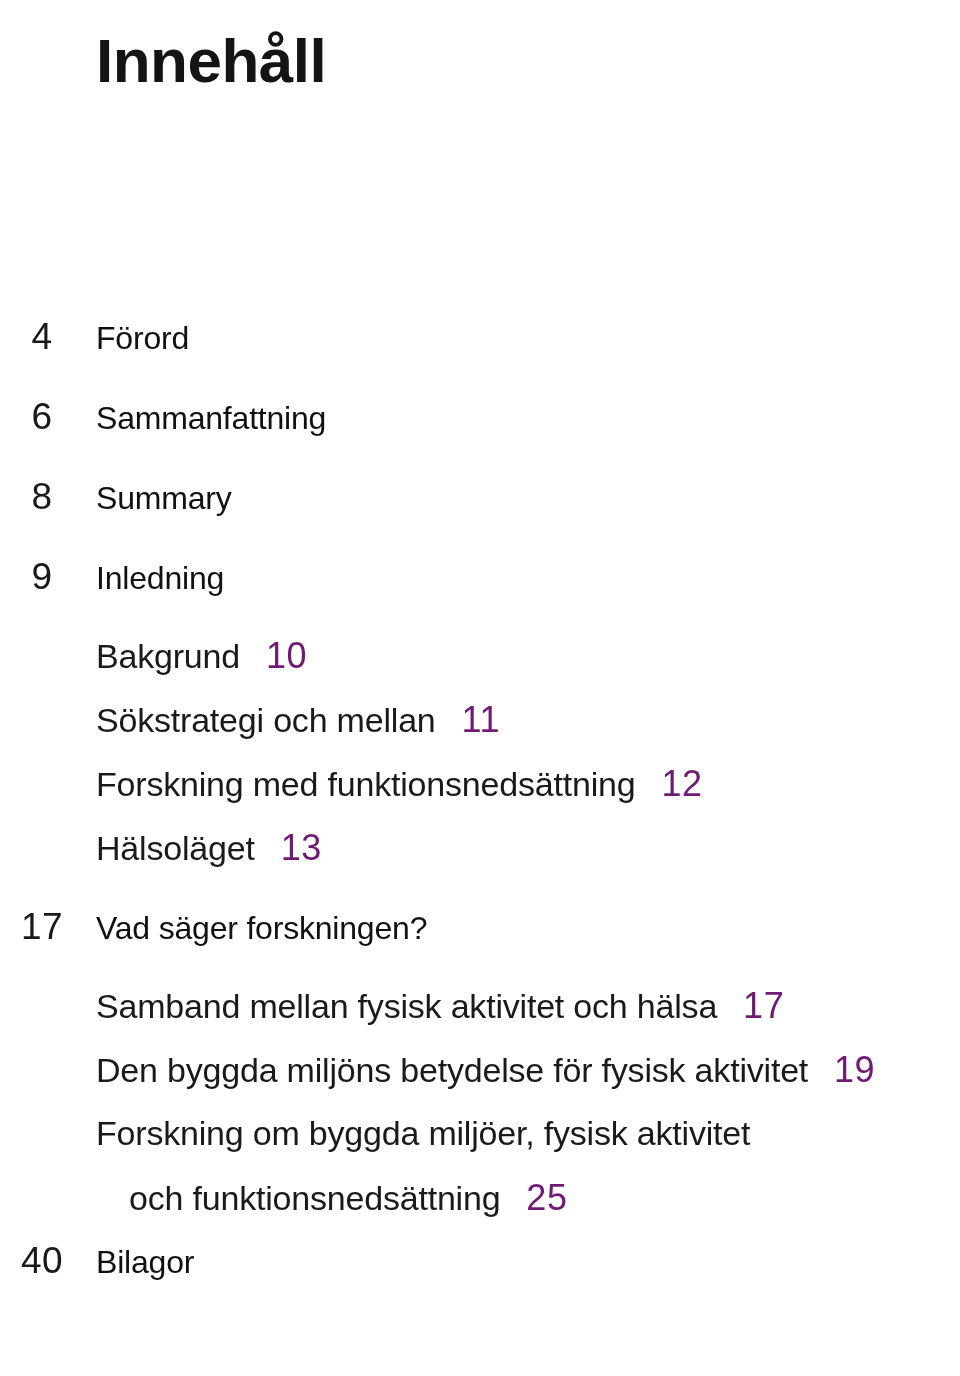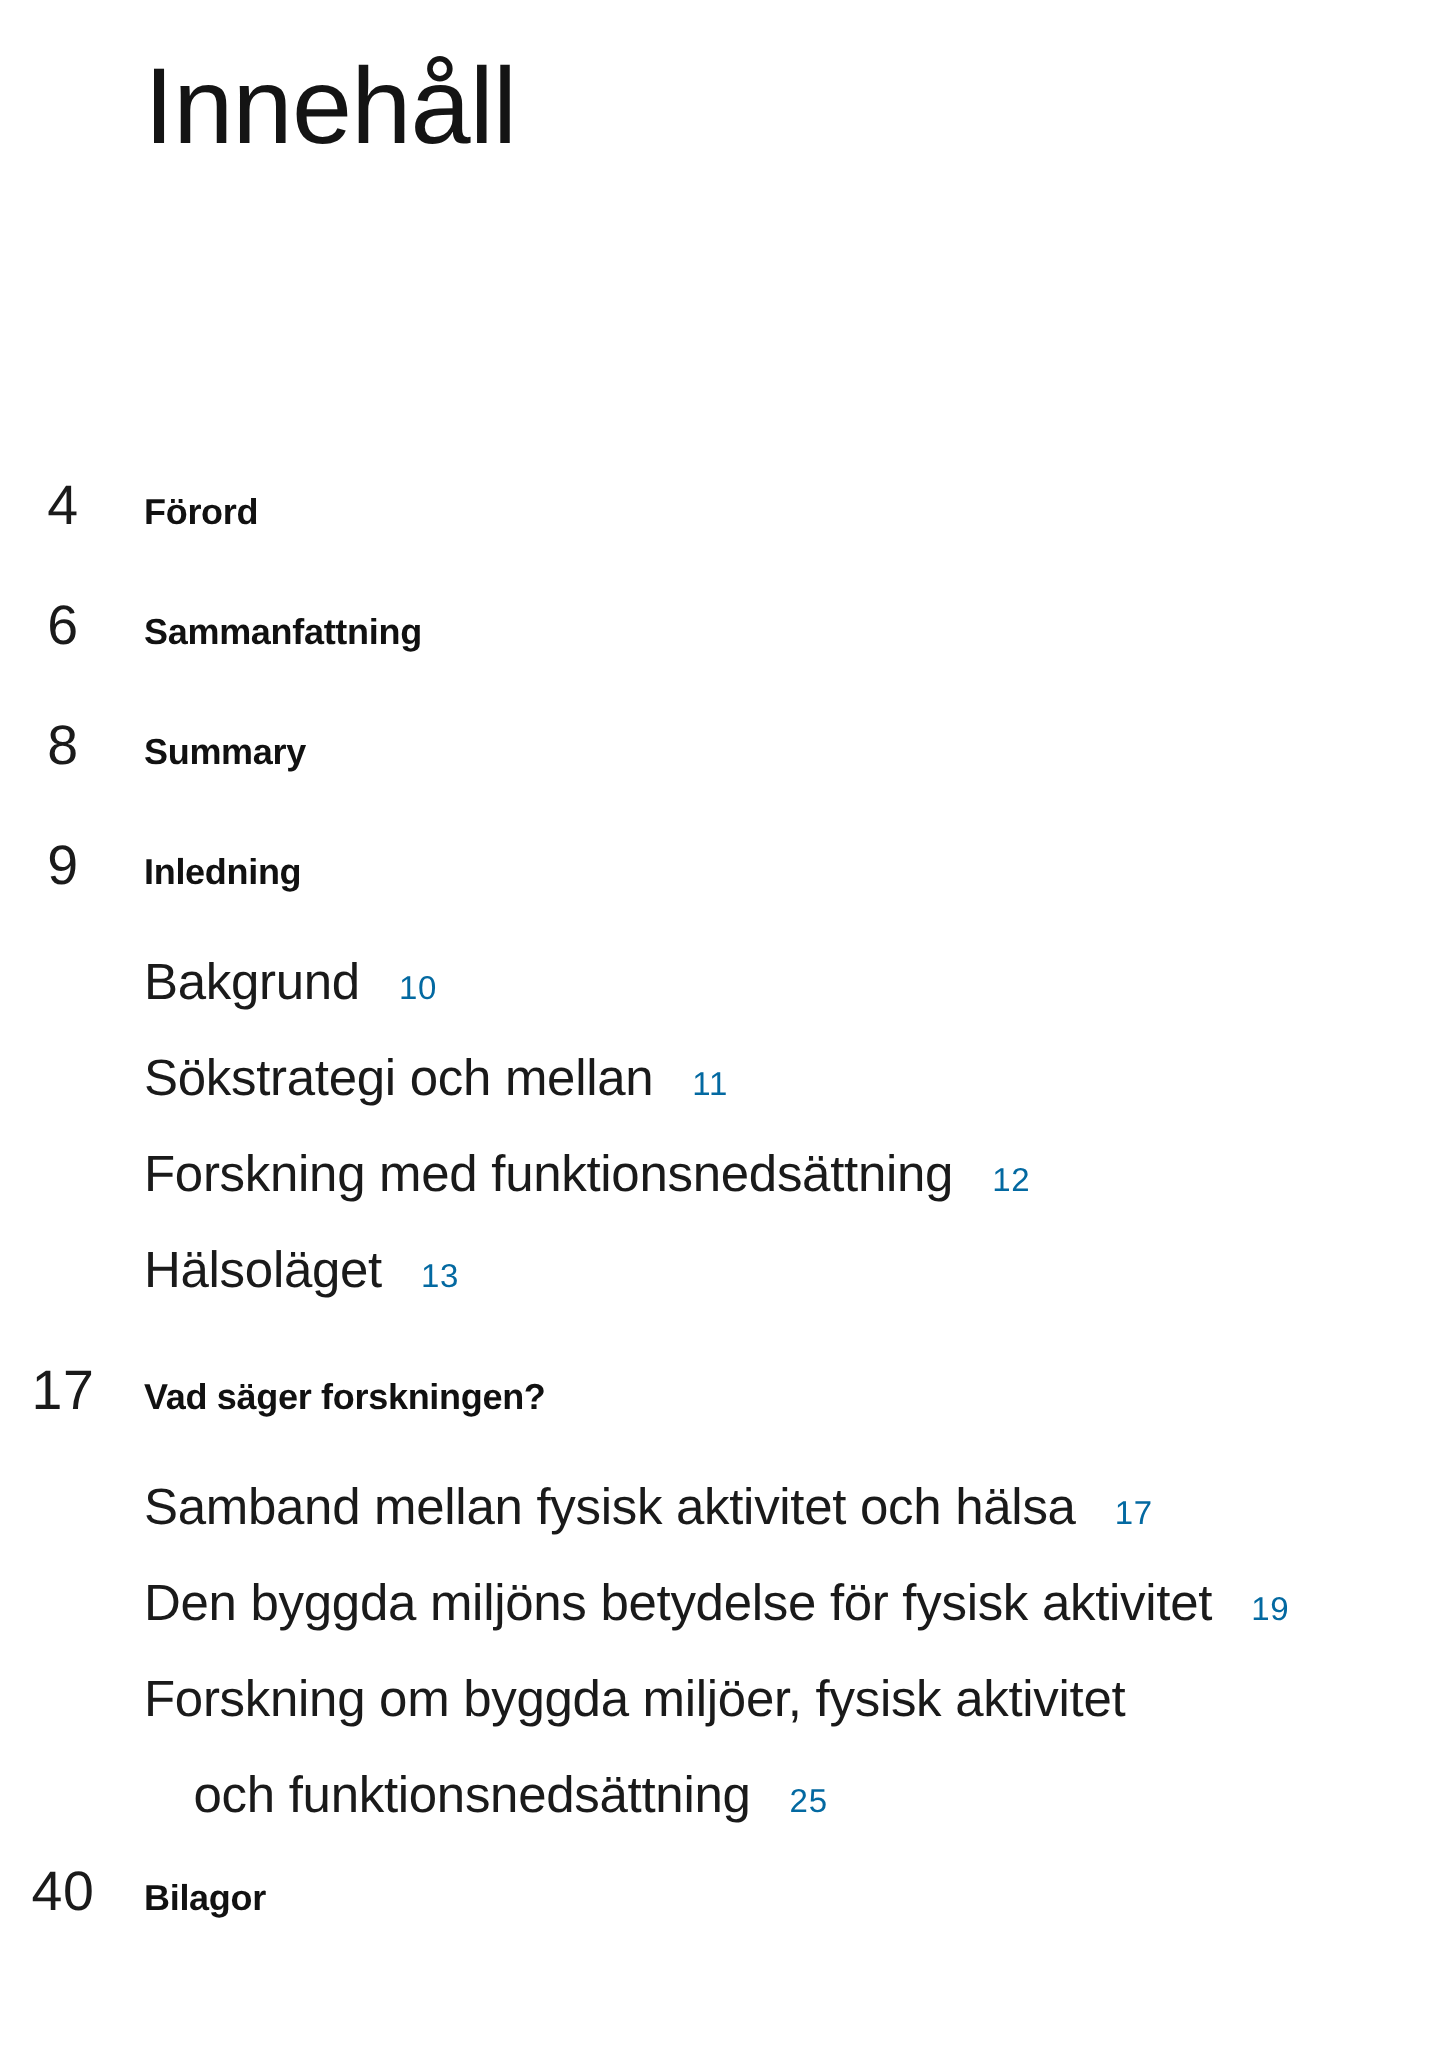--- a/index.html
+++ b/index.html
@@ -23,23 +23,23 @@
     width: 960px;
     height: 1376px;
     box-sizing: border-box;
   }
 
   
   .toc-title {
     position: absolute;
     left: 96px;
     top: -14px;
-    font-size: 72px;
+    font-size: 62px;
     line-height: 1.05;
-    font-weight: 400;
+    font-weight: 700;
     letter-spacing: -0.5px;
     color: #141414;
     white-space: nowrap;
   }
 
   
   .toc-list {
     position: absolute;
     left: 0;
     top: 318px;
@@ -63,23 +63,23 @@
     text-align: center;
     font-size: 37px;
     line-height: 1;
     font-weight: 400;
     color: #1a1a1a;
     letter-spacing: 0.5px;
     padding-right: 12px;
     box-sizing: border-box;
   }
   .toc-row.level-main .row-label {
-    font-size: 24px;
+    font-size: 32px;
     line-height: 1;
-    font-weight: 700;
+    font-weight: 400;
     color: #111111;
     letter-spacing: -0.2px;
     white-space: nowrap;
   }
 
   
   .toc-row.level-sub {
     height: 64px;
   }
   .toc-row.level-sub .row-num-spacer {
@@ -88,24 +88,24 @@
   }
   .toc-row.level-sub .row-label {
     font-size: 34px;
     line-height: 1;
     font-weight: 400;
     color: #1a1a1a;
     letter-spacing: -0.2px;
     white-space: nowrap;
   }
   .toc-row.level-sub .row-page {
-    font-size: 22px;
+    font-size: 36px;
     line-height: 1;
     font-weight: 400;
-    color: #0369a1;
+    color: #701a75;
     letter-spacing: 0.5px;
     margin-left: 26px;
     white-space: nowrap;
   }
 
   
   .toc-row.level-sub.continuation {
     height: 62px;
     margin-left: 33px;
   }

